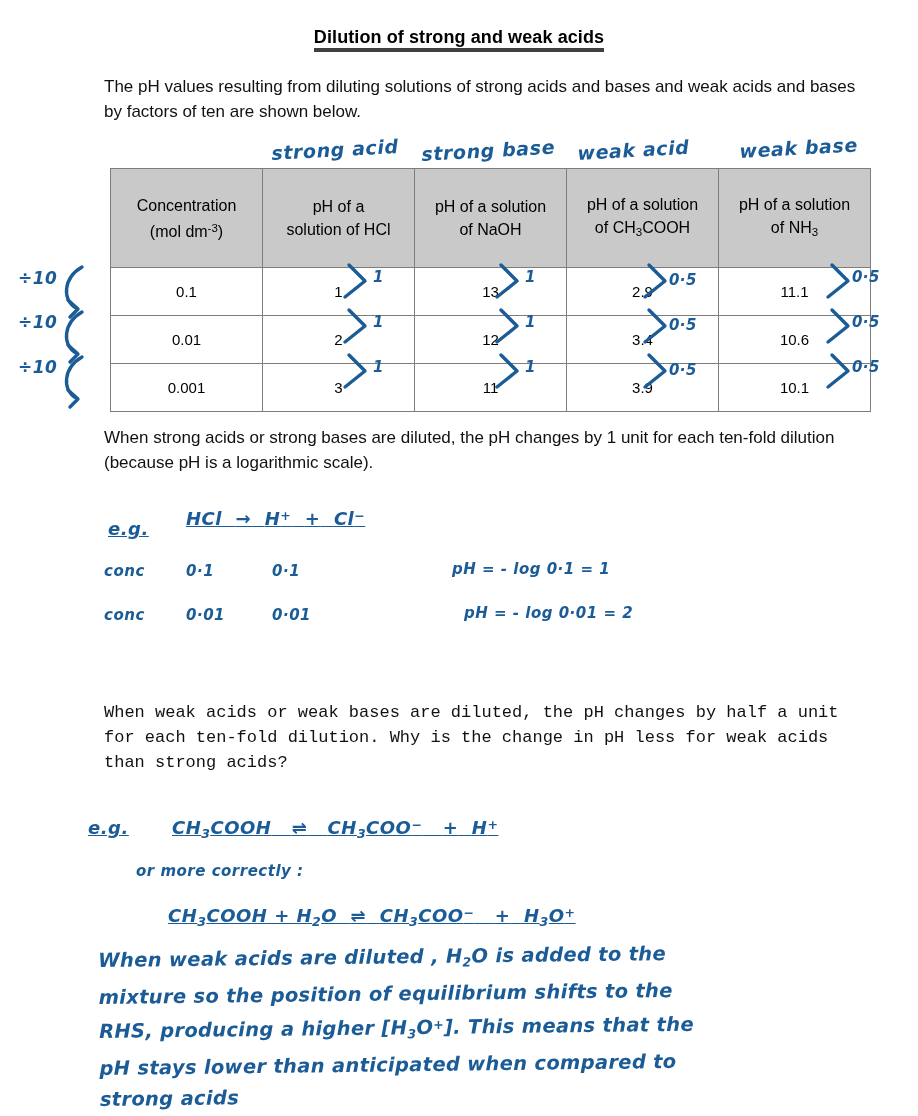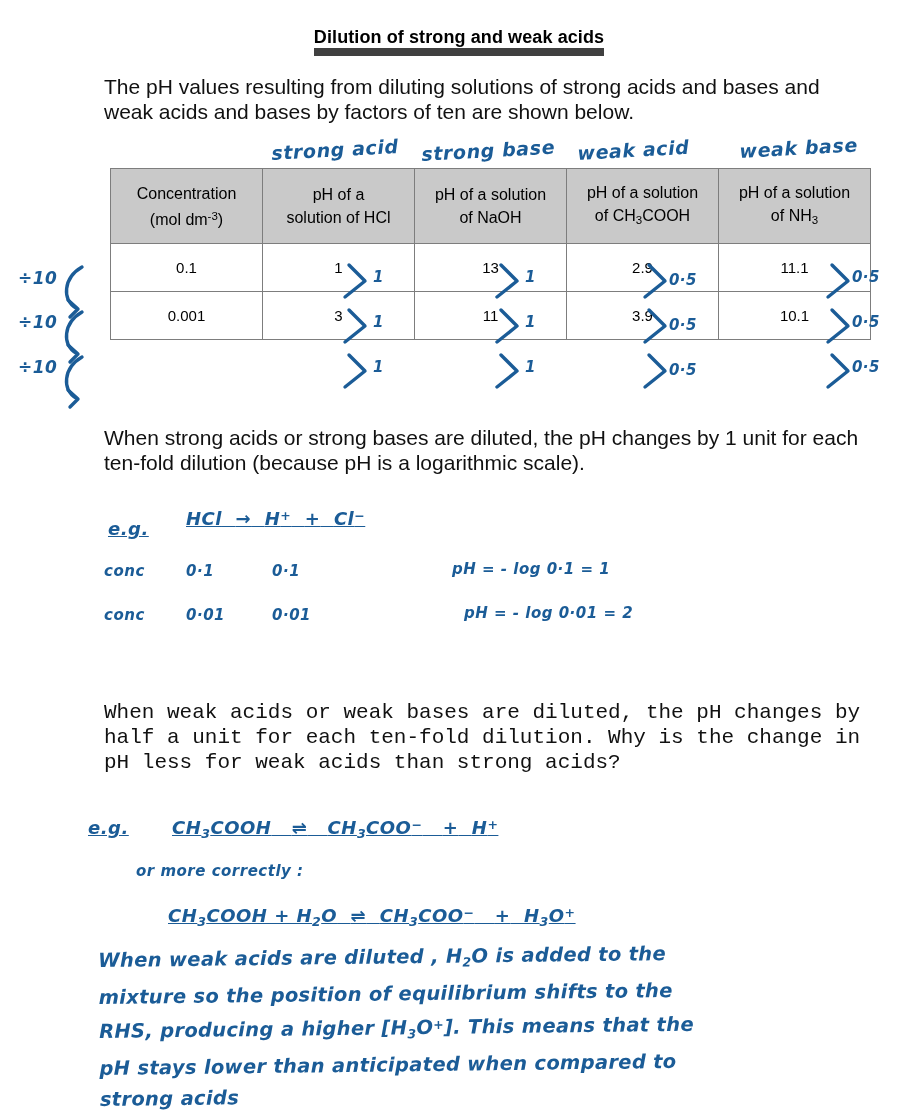--- a/index.html
+++ b/index.html
@@ -21,29 +21,29 @@
     position: absolute;
     top: 27px;
     left: 0;
     width: 918px;
     text-align: center;
     font-size: 18px;
     font-weight: bold;
     letter-spacing: .1px;
   }
   .doc-title span {
-    border-bottom: 8px solid #404040;
+    border-bottom: 4px solid #404040;
     padding-bottom: 1px;
   }
 
   .para {
     position: absolute;
     left: 104px;
     width: 766px;
-    font-size: 21px;
+    font-size: 17px;
     line-height: 25px;
     color: #111;
   }
   #intro-paragraph { top: 74px; }
   #strong-paragraph { top: 425px; }
   #weak-paragraph { top: 700px; font-family: Liberation Mono, monospace; }
 
   .sub { font-size: 11.5px; vertical-align: -3px; }
   .sup { font-size: 11.5px; vertical-align: 5px; }
 
@@ -60,21 +60,21 @@
     border: 1px solid #7d7d7d;
     text-align: center;
     font-size: 16px;
     color: #000;
     font-weight: normal;
   }
   #ph-table thead th {
     background: #c9c9c9;
     height: 66px;
     line-height: 23px;
-    padding: 4px 4px;
+    padding: 16px 4px;
     font-size: 16px;
   }
   #ph-table tbody td {
     height: 45px;
     background: #ffffff;
     font-size: 15px;
   }
   #ph-table col.c-conc { width: 152px; }
   #ph-table col.c-col  { width: 152px; }
 
@@ -187,20 +187,27 @@
   </thead>
   <tbody>
     <tr>
       <td>0.1</td>
       <td>1</td>
       <td>13</td>
       <td>2.9</td>
       <td>11.1</td>
     </tr>
     <tr>
+      <td>0.01</td>
+      <td>2</td>
+      <td>12</td>
+      <td>3.4</td>
+      <td>10.6</td>
+    </tr>
+    <tr>
       <td>0.001</td>
       <td>3</td>
       <td>11</td>
       <td>3.9</td>
       <td>10.1</td>
     </tr>
   </tbody>
 </table>
 
 <div class="ink hdr-note" id="note-strong-acid">strong acid</div>

